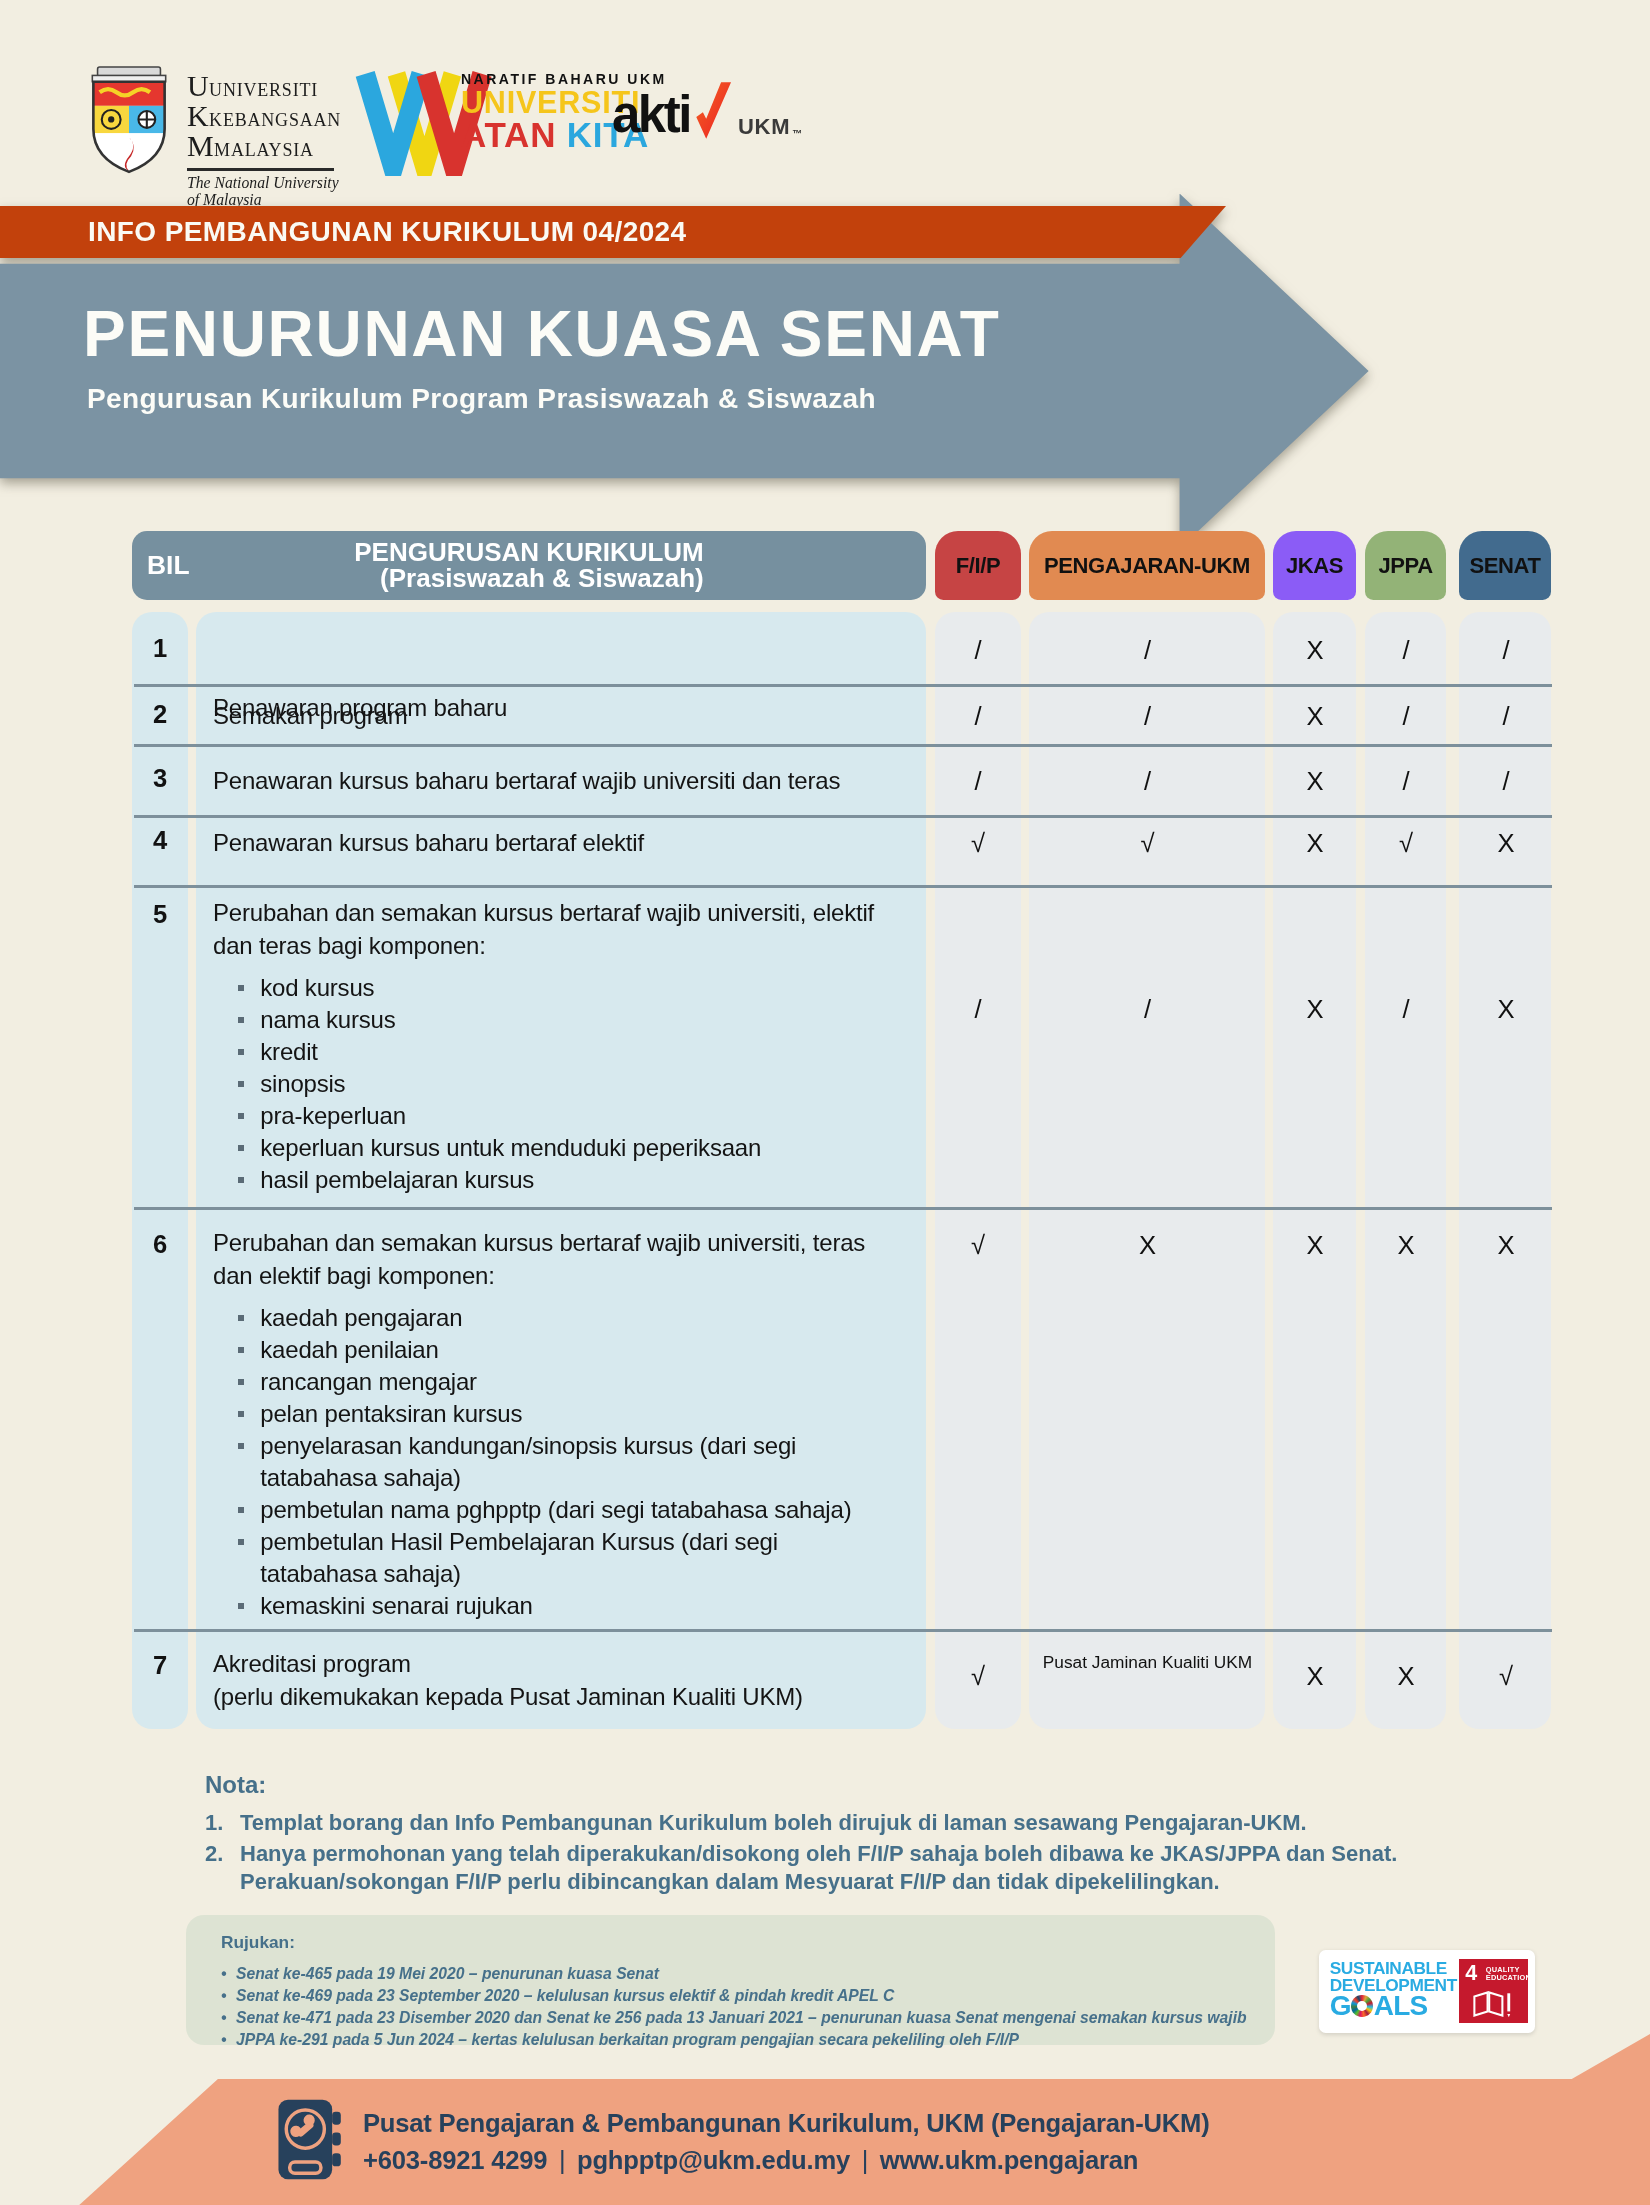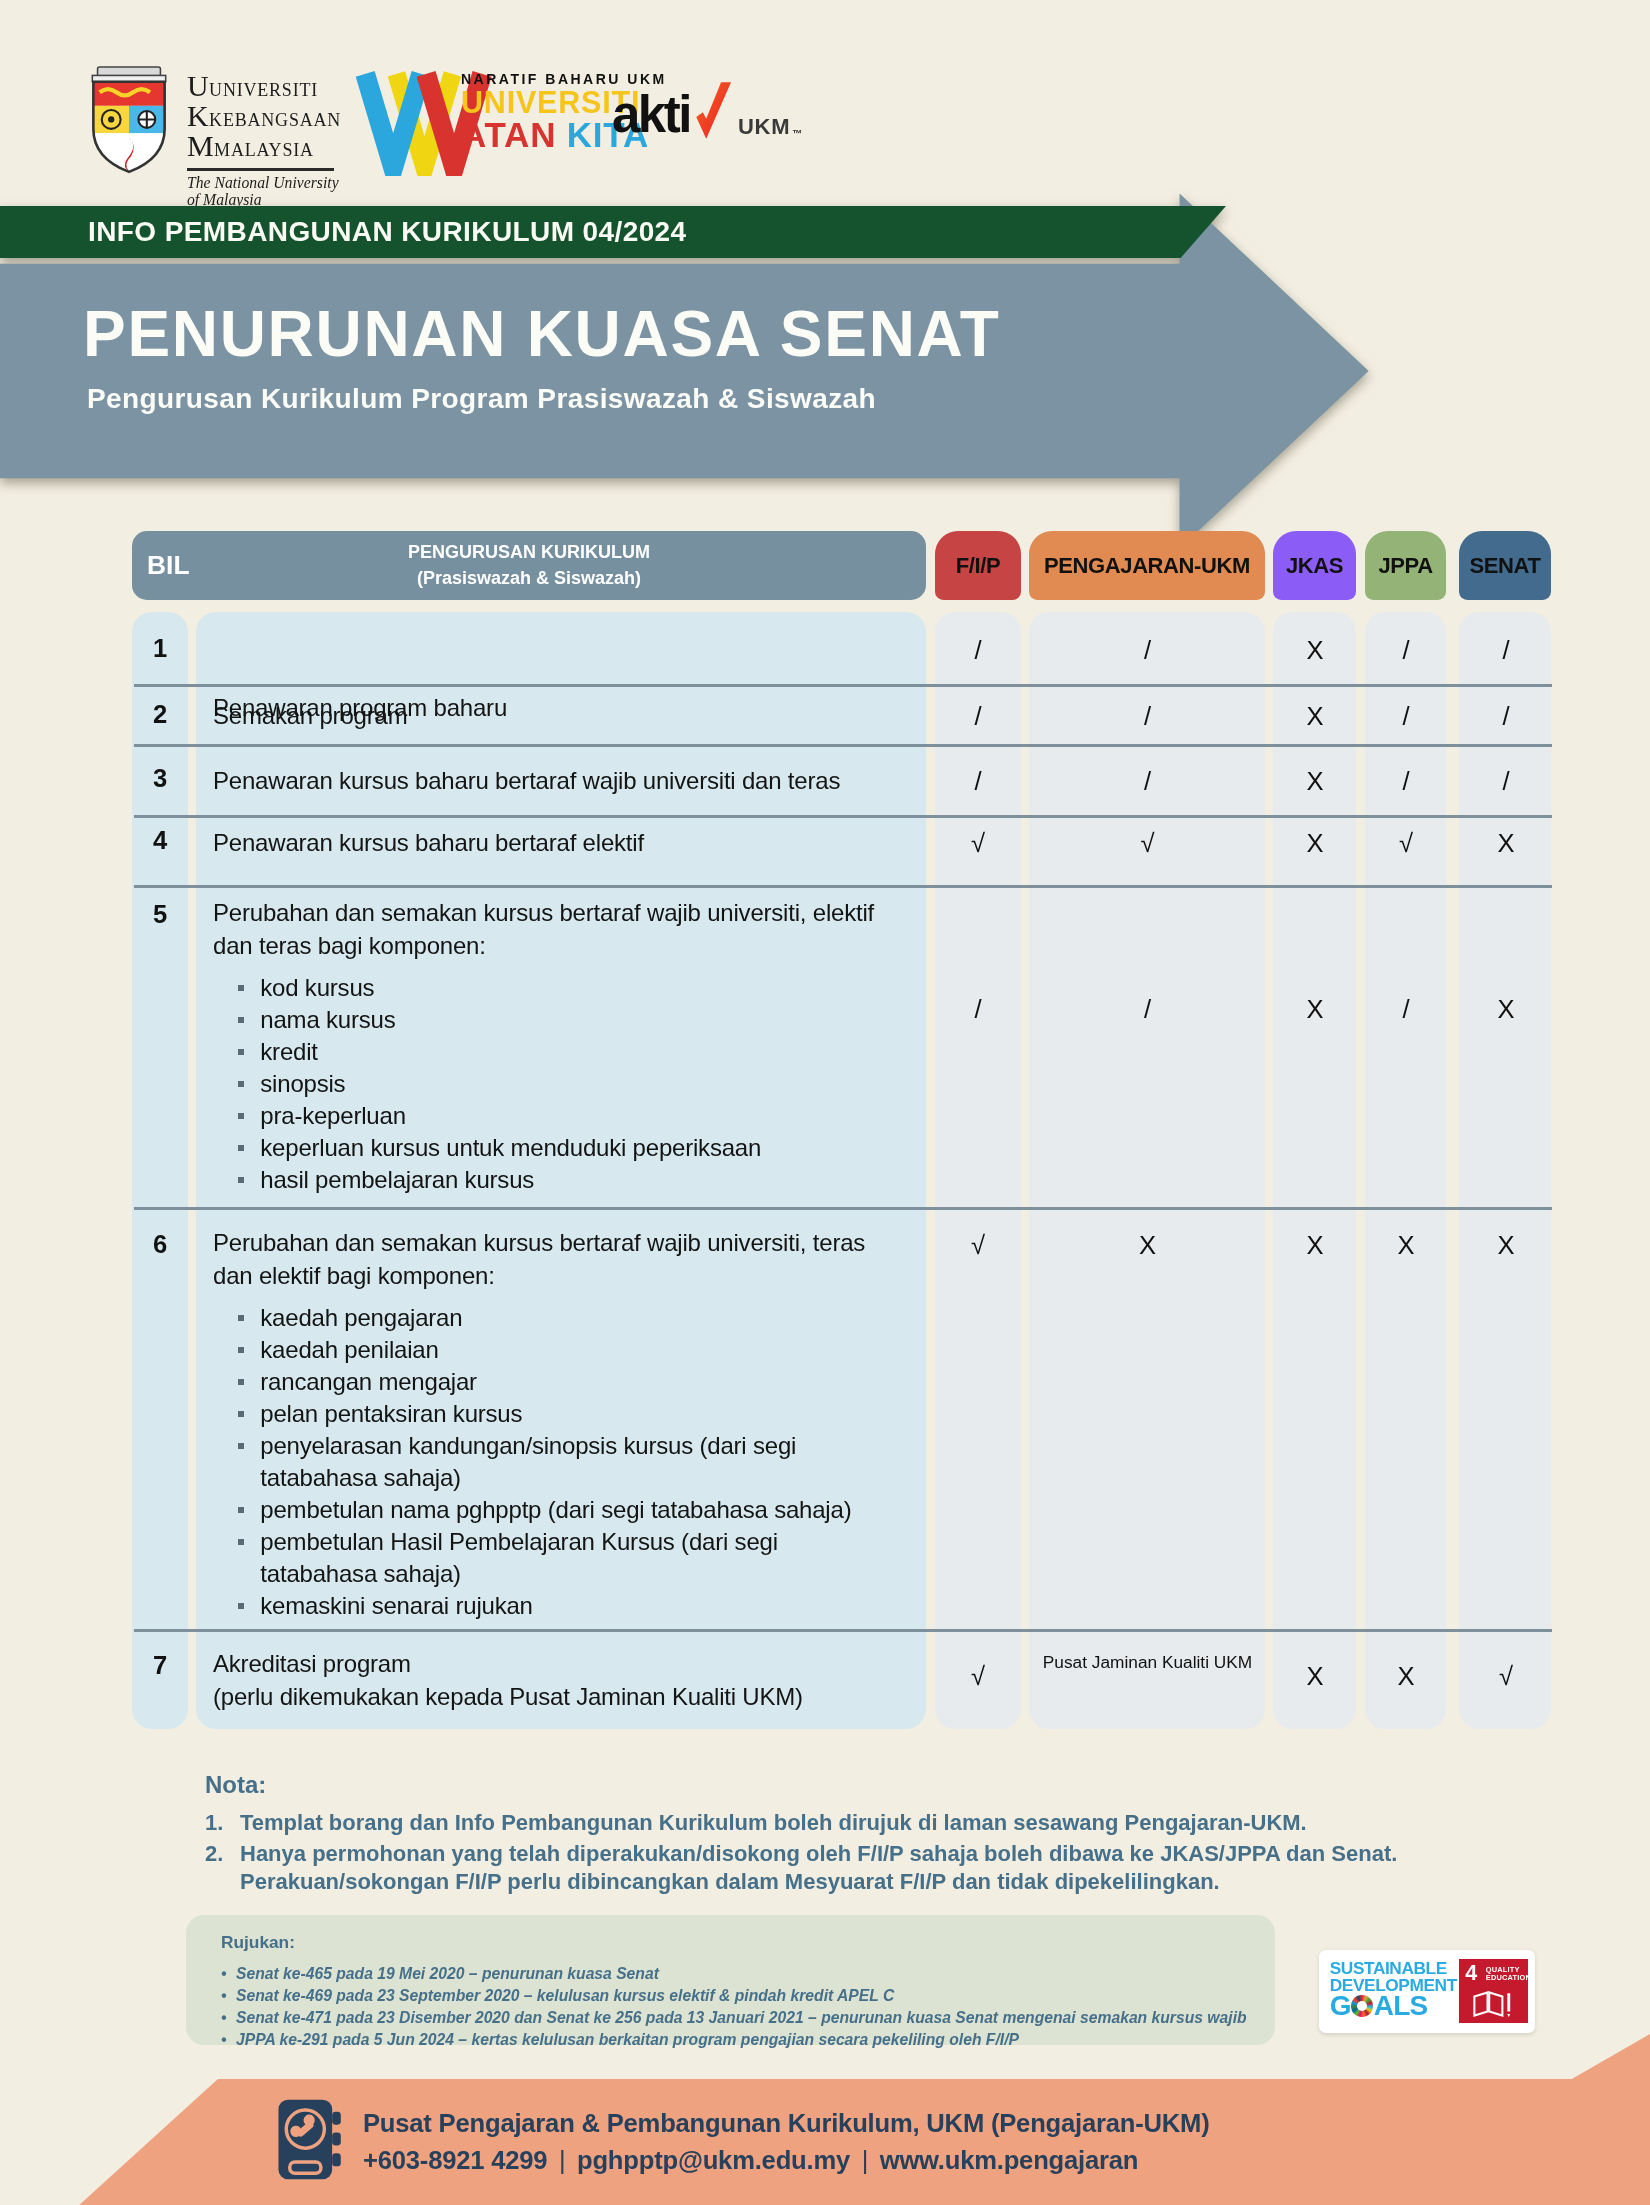--- a/index.html
+++ b/index.html
@@ -24,37 +24,37 @@
   .aktiv{position:absolute;left:612px;top:79px;display:flex;align-items:flex-end;}
   .aktiv-word{font-size:51px;font-weight:800;letter-spacing:-2.5px;color:#111;line-height:48px;}
   .aktiv-ukm{font-size:22px;font-weight:700;color:#3a3a3a;letter-spacing:0.8px;margin-left:1.7px;line-height:25px;}
   .aktiv-tm{font-size:10px;font-weight:700;color:#333;vertical-align:top;line-height:10px;margin-left:1.7px;}
 
   
   .banner-shadow{position:absolute;left:0;top:191px;width:1387px;height:360px;
      filter:drop-shadow(0 5.8px 5.8px rgba(100,96,80,.55));}
   .arrow{position:absolute;left:0;top:2.5px;width:1370px;height:355px;background:#7b93a3;
      clip-path:polygon(0 19.8%,86.1% 19.8%,86.1% 0,99.9% 50%,86.1% 100%,86.1% 80.2%,0 80.2%);}
-  .navy-band{position:absolute;left:0;top:15px;width:1226px;height:52px;background:#14532d;
+  .navy-band{position:absolute;left:0;top:15px;width:1226px;height:52px;background:#c2410c;
      clip-path:polygon(0 0,100% 0,96.3% 100%,0 100%);display:flex;align-items:center;}
   .kicker{margin-left:88px;color:#fafaf4;font-size:28px;font-weight:800;letter-spacing:0.4px;}
   .title{position:absolute;left:83px;top:297px;color:#fcfcf7;font-size:64px;font-weight:700;letter-spacing:1.7px;z-index:5;}
   .subtitle{position:absolute;left:87px;top:383px;color:#fcfcf7;font-size:28px;font-weight:600;letter-spacing:0.4px;z-index:5;}
 
   
   .hp{position:absolute;top:531px;height:69px;display:flex;align-items:center;justify-content:center;}
   .hp-main{left:132px;width:794px;background:#76909f;border-radius:15px;}
   .hp-col{border-radius:23px 23px 8.3px 8.3px;color:#111;font-weight:700;font-size:22px;letter-spacing:-0.4px;}
   .hp-c0{left:935px;width:86px;background:#c64444;}
   .hp-c1{left:1029px;width:236px;background:#e18a51;}
   .hp-c2{left:1273px;width:83px;background:#8b5cf6;}
   .hp-c3{left:1365px;width:81px;background:#93b377;}
   .hp-c4{left:1459px;width:92px;background:#426b8e;}
   .bil-h{position:absolute;left:147px;top:531px;height:69px;display:flex;align-items:center;color:#fff;font-size:26.4px;font-weight:700;}
-  .hp-main-label{text-align:center;color:#fff;font-weight:700;font-size:18px;line-height:25.6px;}
+  .hp-main-label{text-align:right;color:#fff;font-weight:700;font-size:26px;line-height:25.6px;}
 
   .bpill{position:absolute;top:612px;height:1117px;border-radius:20px;}
   .bp-blue{background:#d7e9ee;}
   .bp-gray{background:#e8ebed;}
   .bp-bil{left:132px;width:56px;}
   .bp-desc{left:196px;width:730px;}
   .bp-c0{left:935px;width:86px;}
   .bp-c1{left:1029px;width:236px;}
   .bp-c2{left:1273px;width:83px;}
   .bp-c3{left:1365px;width:81px;}

